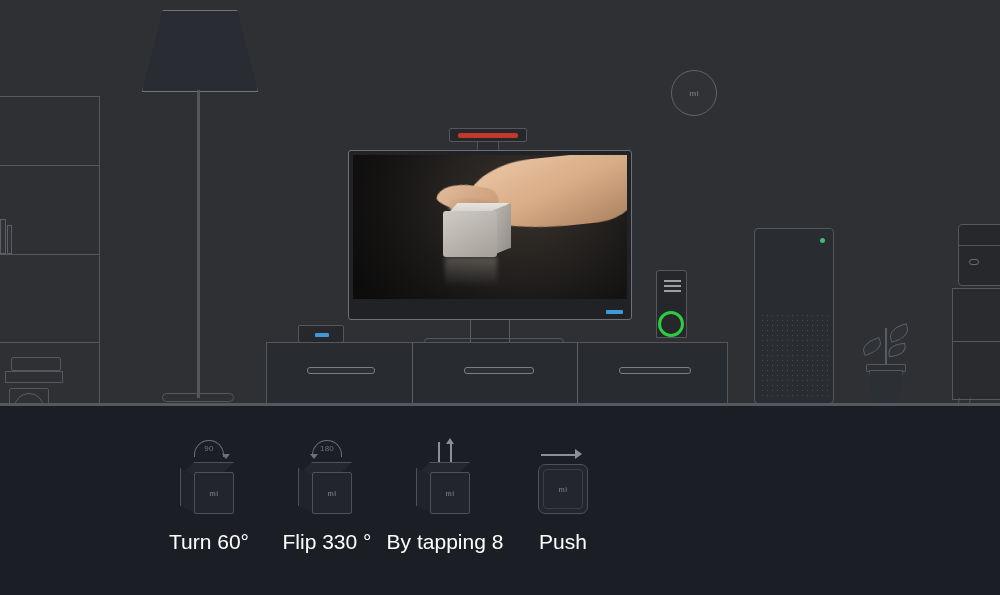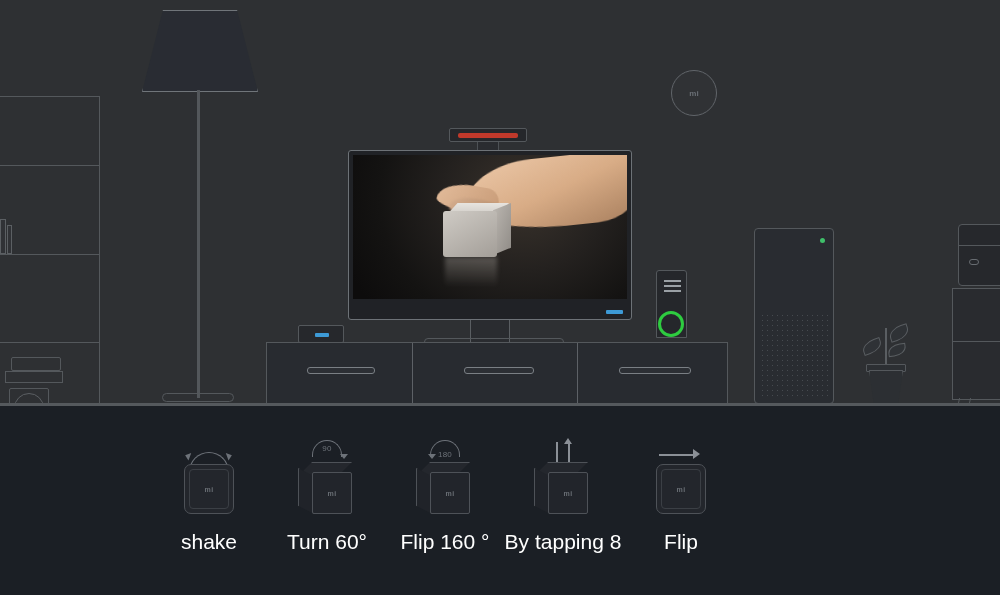--- a/index.html
+++ b/index.html
@@ -276,62 +276,51 @@
     <div class="cab-div" style="left:310px"></div>
     <div class="cab-handle" style="left:40px; top:24px; width:68px;"></div>
     <div class="cab-handle" style="left:197px; top:24px; width:70px;"></div>
     <div class="cab-handle" style="left:352px; top:24px; width:72px;"></div>
   </div>
 </div>
 
 <div id="bar">
   <div id="icon-row">
 
-    <div class="gesture">
-      <div class="g-art">
-        <div class="arc-arrow" style="top:16px;"></div>
-        <div class="tip" style="left:26px; top:16px; border-width:4px 5px 4px 0; border-color:transparent #6d7279 transparent transparent; transform:rotate(20deg);"></div>
-        <div class="tip" style="left:68px; top:16px; border-width:4px 0 4px 5px; border-color:transparent transparent transparent #6d7279; transform:rotate(-20deg);"></div>
-        <div class="flat-cube">
-          <span class="mi-badge">mi</span>
-        </div>
-      </div>
-      <div class="g-label">shake</div>
-    </div>
 
     <div class="gesture">
       <div class="g-art">
         <div class="arc-arrow" style="top:4px; width:30px; height:17px;"></div>
         <div class="arc-num" style="top:8px;">90</div>
         <div class="tip" style="left:63px; top:18px; border-width:5px 4px 0 4px; border-color:#6d7279 transparent transparent transparent;"></div>
         <div class="cube3d">
           <div class="c-top"></div>
             <div class="c-left"></div>
           <div class="c-front">
               <span class="mi-badge">mi</span>
             </div>
         </div>
       </div>
       <div class="g-label">Turn 60°</div>
     </div>
 
     <div class="gesture">
       <div class="g-art">
         <div class="arc-arrow" style="top:4px; width:30px; height:17px;"></div>
-        <div class="arc-num" style="top:14px;">180</div>
+        <div class="arc-num" style="top:8px;">180</div>
         <div class="tip" style="left:33px; top:18px; border-width:5px 4px 0 4px; border-color:#6d7279 transparent transparent transparent;"></div>
         <div class="cube3d">
           <div class="c-top"></div>
             <div class="c-left"></div>
           <div class="c-front">
               <span class="mi-badge">mi</span>
             </div>
         </div>
       </div>
-      <div class="g-label">Flip 160 °</div>
+      <div class="g-label">Flip 330 °</div>
     </div>
 
 
     <div class="gesture">
       <div class="g-art">
         <div class="v-arrow" style="left:43px; top:6px; height:22px;"></div>
         <div class="tip" style="left:39px; top:26px; border-width:6px 4px 0 4px; border-color:#8b9097 transparent transparent transparent;"></div>
         <div class="v-arrow" style="left:55px; top:8px; height:22px;"></div>
         <div class="tip" style="left:51px; top:2px; border-width:0 4px 6px 4px; border-color:transparent transparent #8b9097 transparent;"></div>
         <div class="cube3d">
@@ -346,17 +335,17 @@
     </div>
 
     <div class="gesture">
       <div class="g-art">
         <div class="h-arrow" style="left:28px; top:18px; width:36px;"></div>
         <div class="tip" style="left:62px; top:13px; border-width:5px 0 5px 7px; border-color:transparent transparent transparent #8b9097;"></div>
         <div class="flat-cube">
           <span class="mi-badge">mi</span>
         </div>
       </div>
-      <div class="g-label">Flip</div>
+      <div class="g-label">Push</div>
     </div>
 
   </div>
 </div>
 
 </body></html>

